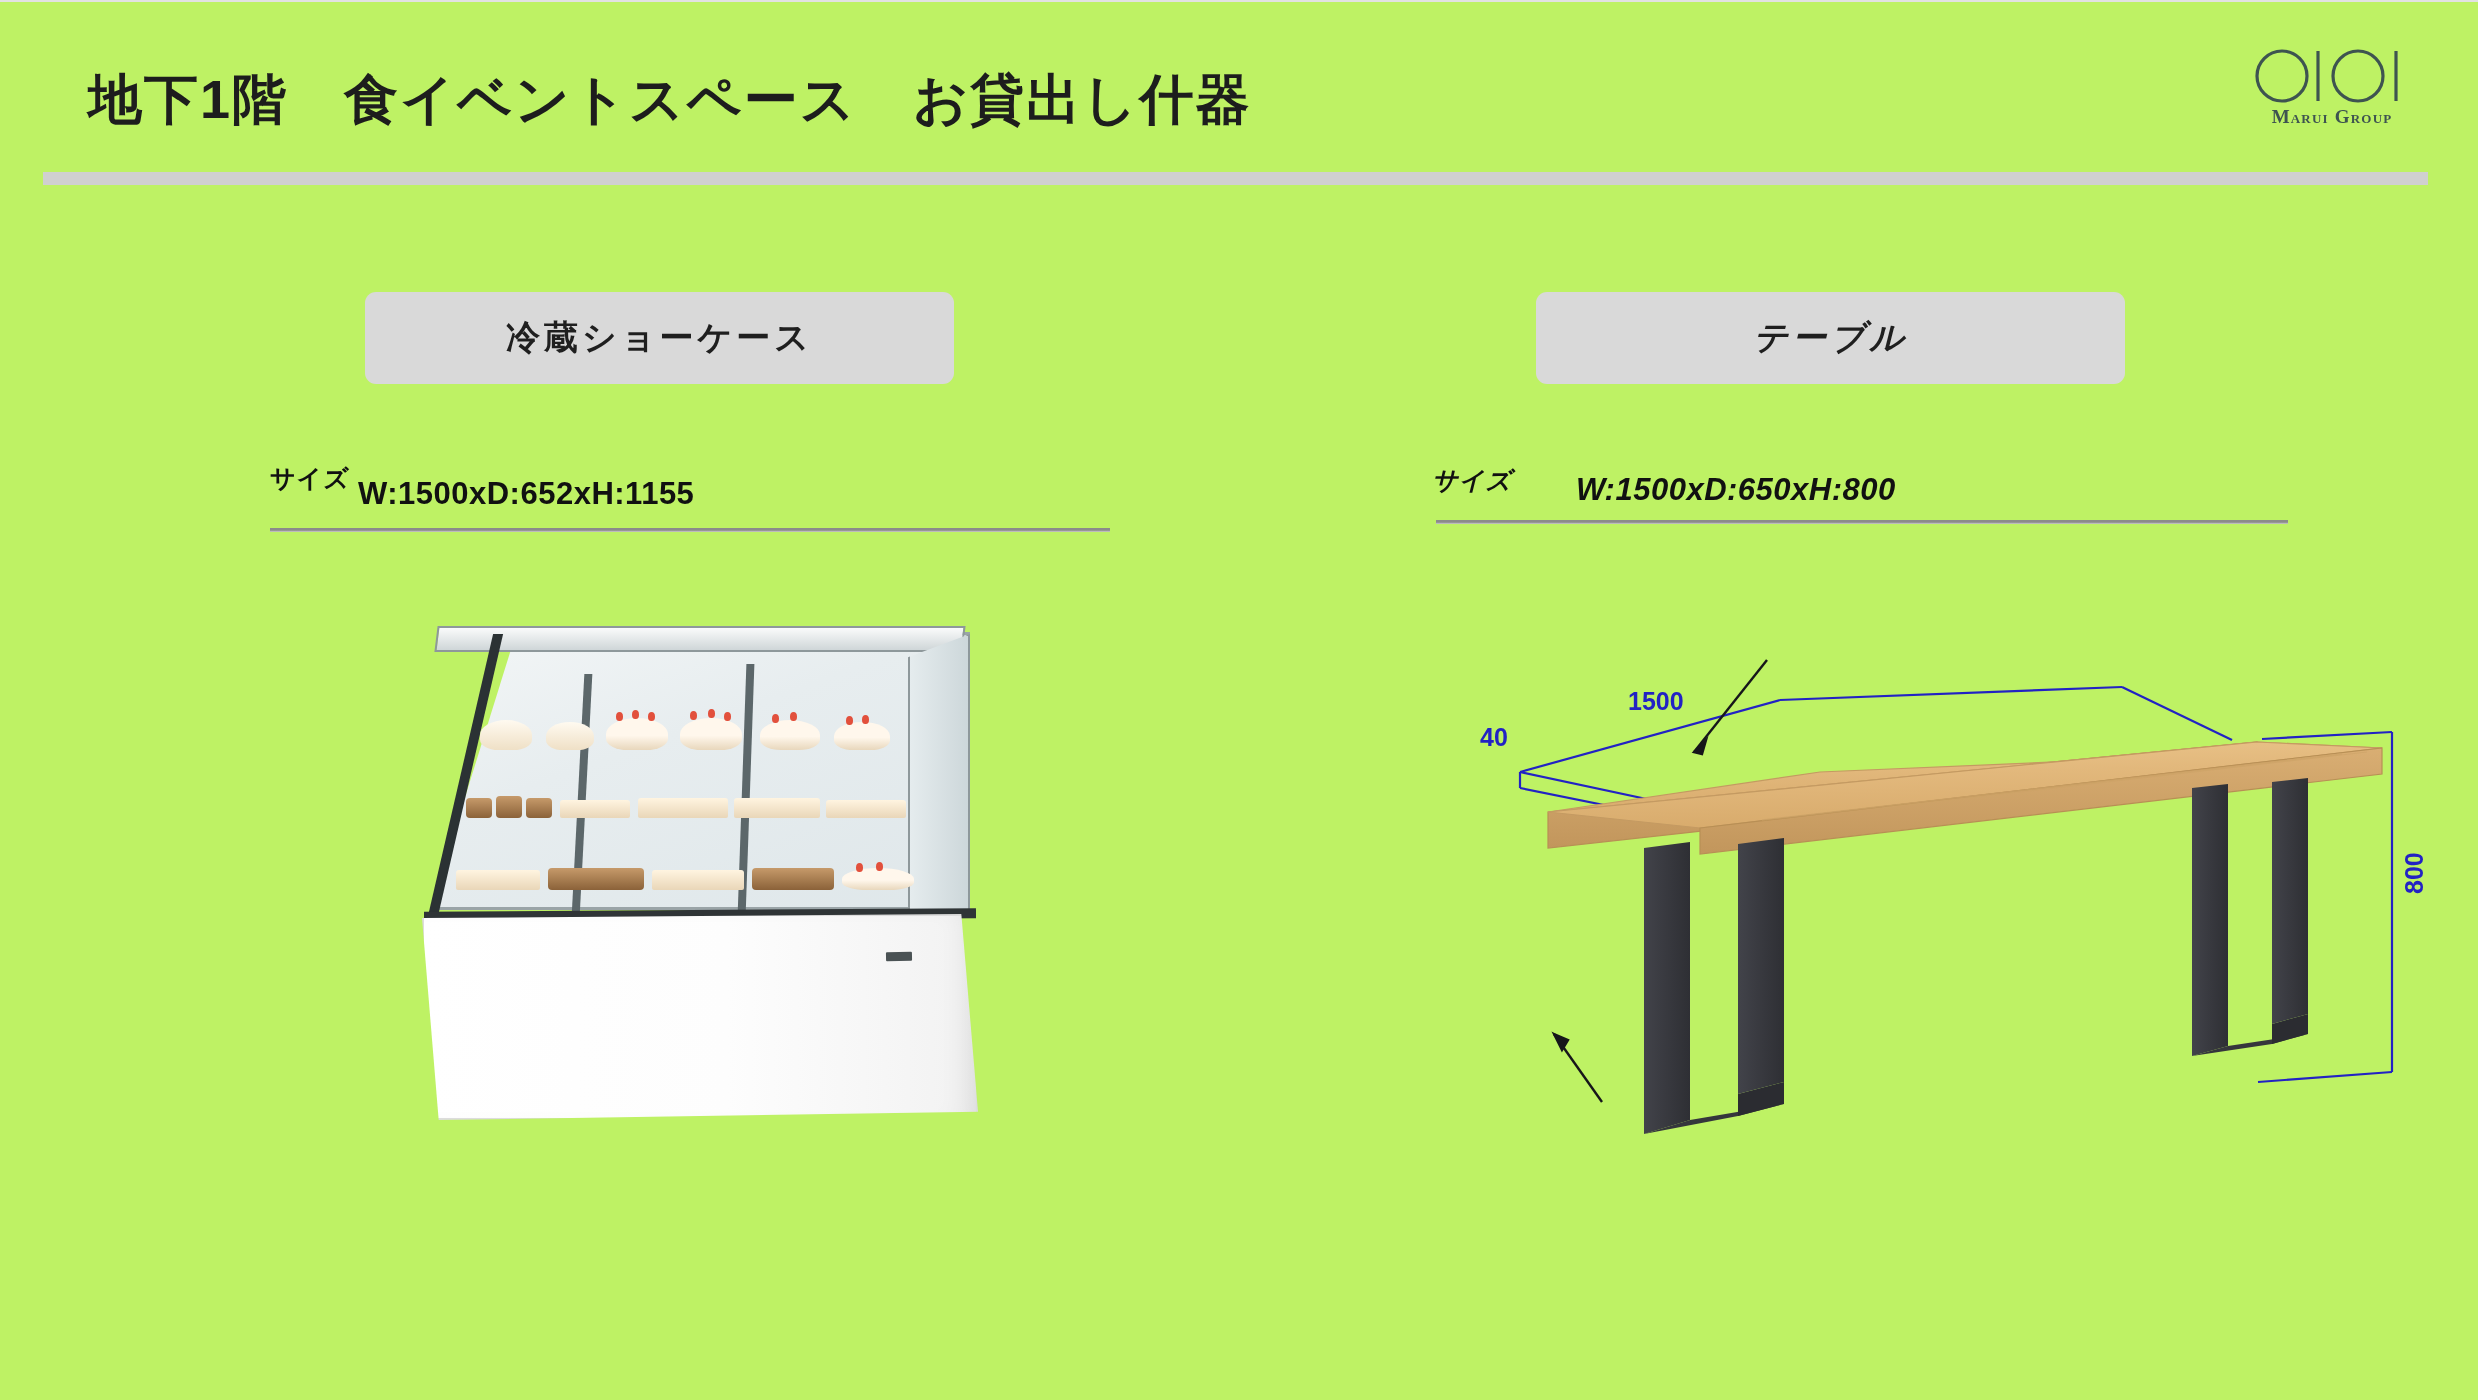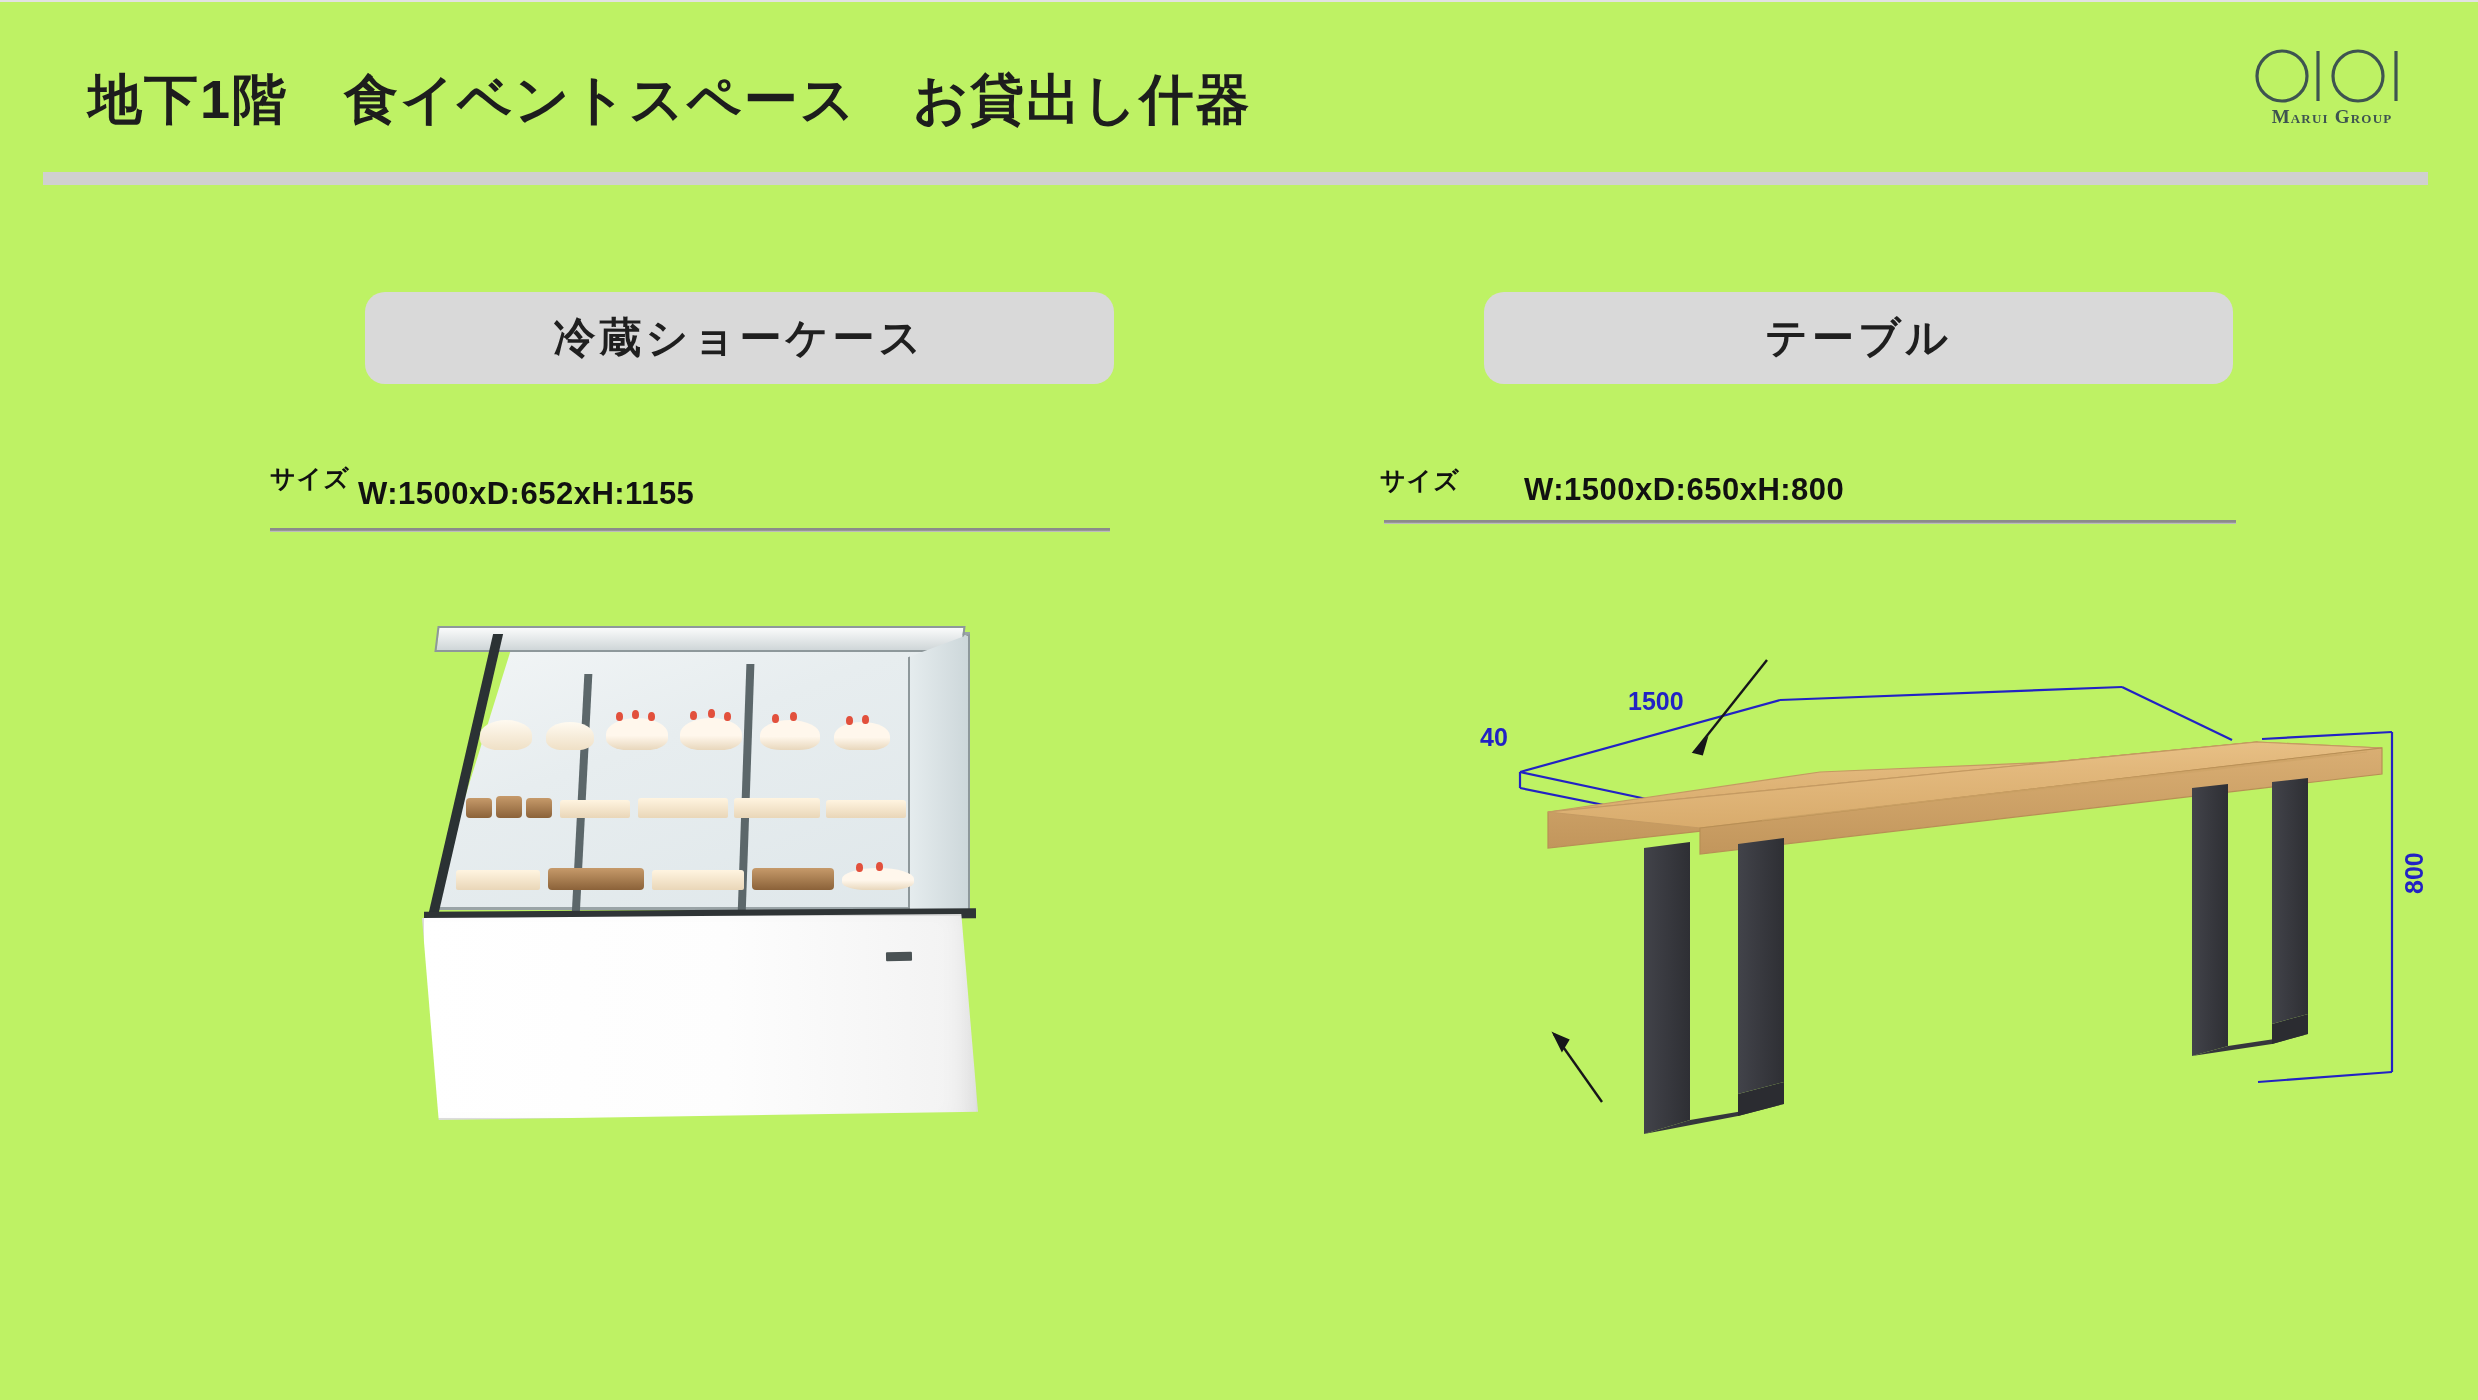--- a/index.html
+++ b/index.html
@@ -55,31 +55,31 @@
     font-weight: 600;
     color: #3e5450;
     letter-spacing: 1.2px;
     font-variant: small-caps;
     font-family: "Liberation Serif", "DejaVu Serif", serif;
   }
 
   
   .product-column { position: absolute; top: 290px; }
   #column-showcase { left: 365px; width: 760px; }
-  #column-table    { left: 1484px; width: 760px; }
+  #column-table    { left: 1536px; width: 760px; font-style: italic; }
 
   .product-pill {
-    width: 749px;
+    width: 589px;
     height: 92px;
     background: #d9d9d9;
-    border-radius: 20px;
+    border-radius: 11px;
     display: flex;
     align-items: center;
     justify-content: center;
-    font-size: 42px;
+    font-size: 34px;
     font-weight: 700;
     color: #1f1f1f;
     letter-spacing: 4px;
   }
 
   .size-row {
     position: relative;
     margin-top: 78px;
     height: 52px;
   }

